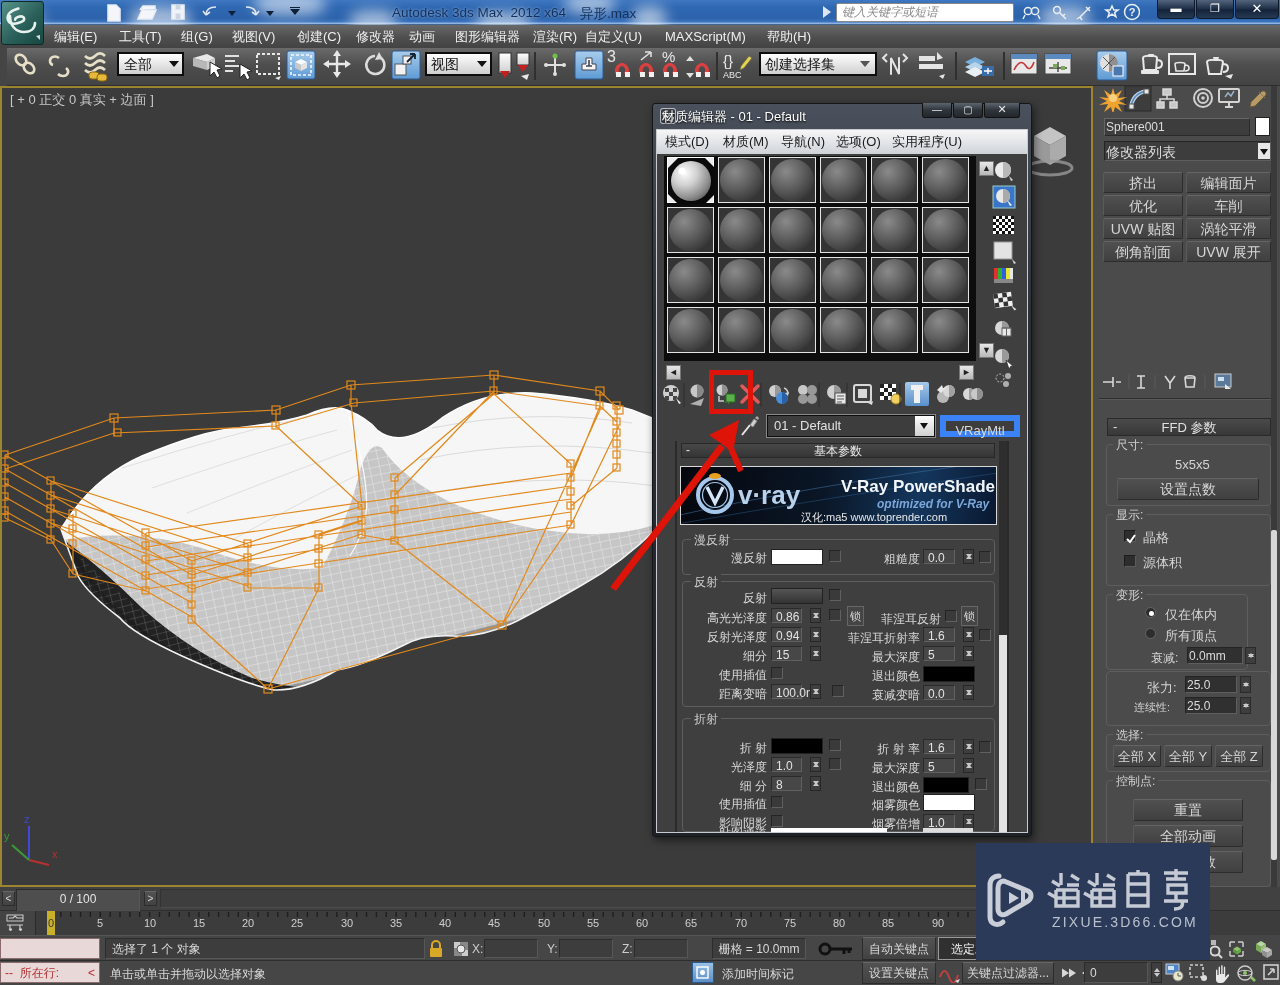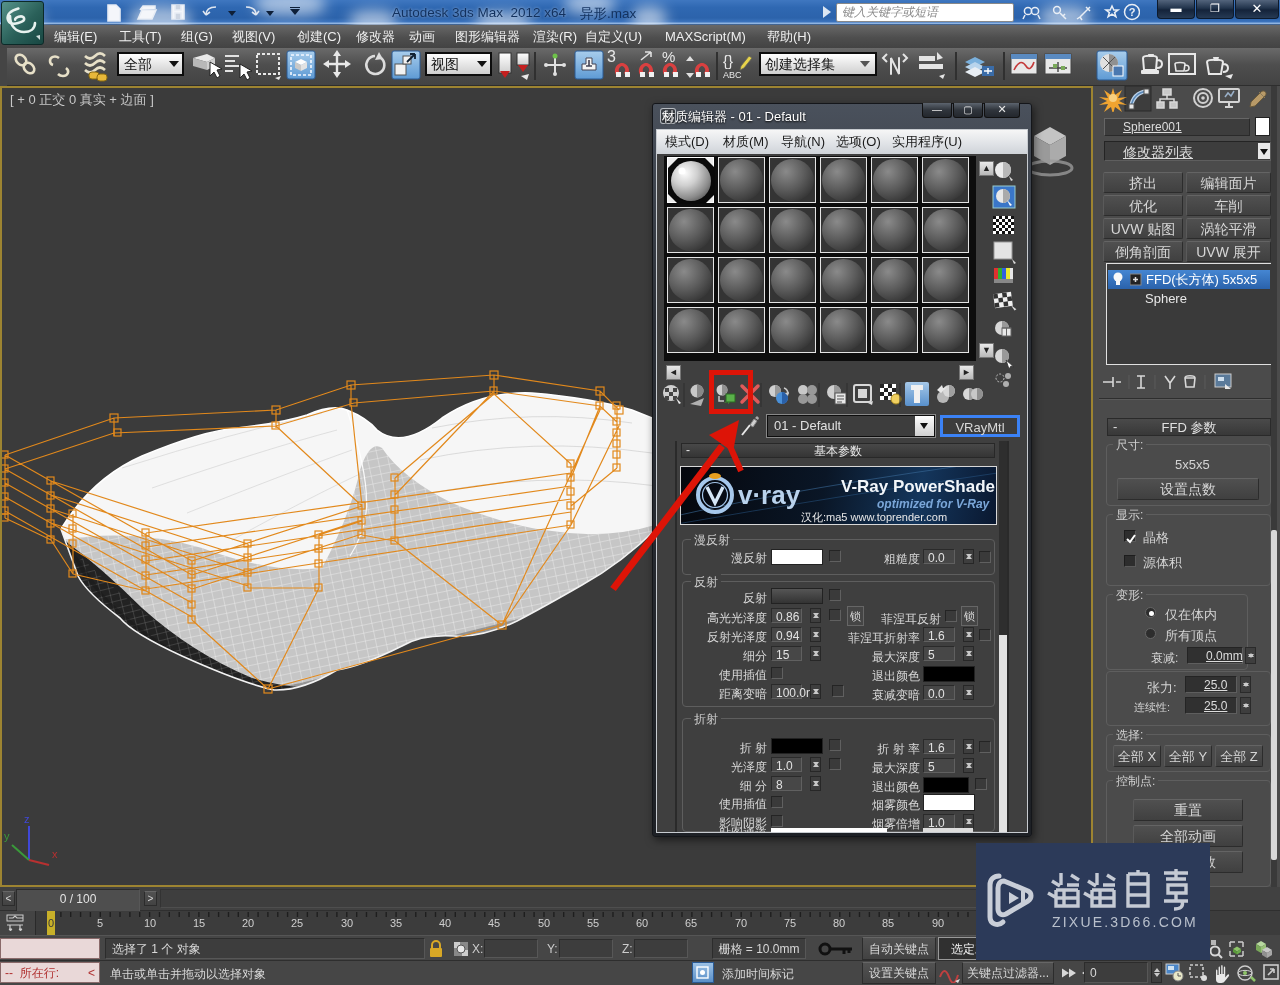--- a/index.html
+++ b/index.html
@@ -24,21 +24,21 @@
 #toolbar{left:0;top:48px;width:1280px;height:38px;background:linear-gradient(#6a6a6a,#4e4e4e 45%,#434343);border-bottom:1px solid #2e2e2e;margin-left:7px;}
 .tsep{position:absolute;top:4px;width:2px;height:28px;background:#353535;border-right:1px solid #5c5c5c;}
 
 #viewport{left:0;top:86px;width:1093px;height:801px;background:#3b3b3b;border:2px solid #9d8431;}
 #vplabel{position:absolute;left:8px;top:3px;color:#c8c8c8;font-size:13px;}
 
 #cpanel{left:1093px;top:86px;width:187px;height:801px;background:#4b4b4b;}
 .cbtn{position:absolute;background:linear-gradient(#505050,#404040);border:1px solid #2c2c2c;border-top-color:#646464;border-left-color:#5a5a5a;border-radius:2px;color:#d6d6d6;font-size:14px;text-align:center;}
 .cgroup{position:absolute;border:1px solid #5e5e5e;border-radius:4px;}
 .cgroup .leg{position:absolute;top:-8px;left:6px;background:#4b4b4b;padding:0 3px;color:#d0d0d0;font-size:12px;}
-.cfield{position:absolute;background:#303030;border:1px solid #242424;border-bottom-color:#5e5e5e;border-right-color:#5e5e5e;color:#dcdcdc;font-size:12px;padding:1px 18px;text-decoration:underline;}
+.cfield{position:absolute;background:#303030;border:1px solid #242424;border-bottom-color:#5e5e5e;border-right-color:#5e5e5e;color:#dcdcdc;font-size:12px;padding:1px 1px;}
 .spin{position:absolute;width:11px;background:#3e3e3e;border:1px solid #2a2a2a;}
 .spin:before{content:"";position:absolute;left:2px;top:2px;border:3px solid transparent;border-bottom:4px solid #cacaca;}
 .spin:after{content:"";position:absolute;left:2px;bottom:2px;border:3px solid transparent;border-top:4px solid #cacaca;}
 .chk{position:absolute;width:12px;height:12px;background:#2d2d2d;border:1px solid #1d1d1d;border-bottom-color:#5a5a5a;border-right-color:#5a5a5a;}
 .lbl{position:absolute;color:#d4d4d4;font-size:12px;white-space:nowrap;}
 
 #matwin{left:652px;top:103px;width:380px;height:734px;z-index:10;}
 #matframe{position:absolute;left:0;top:0;width:380px;height:734px;border:1px solid #14161a;background:linear-gradient(#4a515c,#2b2f36 30%,#1e2126);border-radius:3px;box-shadow:2px 3px 8px rgba(0,0,0,.55);}
 #matinner{position:absolute;left:4px;top:26px;width:372px;height:704px;border:1px solid #c7cbd0;background:#3f3f3f;overflow:hidden;}
 #mattitle{position:absolute;left:10px;top:5px;color:#fff;font-size:13px;text-shadow:0 1px 2px #000;}
@@ -463,34 +463,20 @@
  <div class="abs" style="left:165px;top:57px;width:12px;height:16px;background:#e8e8e8"></div>
  <div class="abs" style="left:167px;top:63px;width:0;height:0;border:4px solid transparent;border-top:6px solid #111"></div>
  <div class="cbtn" style="left:10px;top:86px;width:80px;height:21px;line-height:20px">挤出</div>
  <div class="cbtn" style="left:93px;top:86px;width:85px;height:21px;line-height:20px">编辑面片</div>
  <div class="cbtn" style="left:10px;top:109px;width:80px;height:21px;line-height:20px">优化</div>
  <div class="cbtn" style="left:93px;top:109px;width:85px;height:21px;line-height:20px">车削</div>
  <div class="cbtn" style="left:10px;top:132px;width:80px;height:21px;line-height:20px">UVW 贴图</div>
  <div class="cbtn" style="left:93px;top:132px;width:85px;height:21px;line-height:20px">涡轮平滑</div>
  <div class="cbtn" style="left:10px;top:155px;width:80px;height:21px;line-height:20px">倒角剖面</div>
  <div class="cbtn" style="left:93px;top:155px;width:85px;height:21px;line-height:20px">UVW 展开</div>
- <div class="abs" style="left:13px;top:177px;width:166px;height:102px;background:#3a3a3a;border:1px solid #e0e0e0">
-  <div class="abs" style="left:1px;top:6px;width:162px;height:19px;background:linear-gradient(#4586d2,#2a62ab);color:#fff;font-size:13px;line-height:19px">
-   <svg width="14" height="16" viewBox="0 0 14 16" style="position:absolute;left:3px;top:1px">
-            <circle cx="7" cy="6" r="4.5" fill="#f8f8f8"></circle>
-            <rect x="5" y="10" width="4" height="4" fill="#f8f8f8"></rect>
-          </svg>
-   <span style="position:absolute;left:22px;top:0;width:12px;height:19px"><svg width="12" height="19">
-              <rect x="0" y="4" width="11" height="11" fill="#222" stroke="#888"></rect>
-              <path d="M3 9.5h5M5.5 7v5" stroke="#ddd" stroke-width="1.5"></path>
-            </svg></span>
-   <span style="margin-left:38px">FFD(长方体) 5x5x5</span>
-  </div>
-  <div class="abs" style="left:38px;top:27px;color:#e8e8e8;font-size:13px">Sphere</div>
- </div>
  <svg width="187" height="26" viewBox="0 0 187 26" style="position:absolute;left:0;top:283px">
   <g stroke="#d8d8d8" stroke-width="1.6" fill="none">
    <path d="M10 13h10M20 8v10M23 13l5 0"></path>
    <path d="M36 6v14" stroke="#555"></path>
    <path d="M48 7v12M44 7h8M44 19h8"></path>
    <path d="M62 6v14" stroke="#555"></path>
    <path d="M72 7l5 7 5-7M77 14v6"></path>
    <path d="M92 9c0-3 10-3 10 0l-1 9h-8zM92 9h10"></path>
    <path d="M112 6v14" stroke="#555"></path>
   </g>
@@ -924,21 +910,21 @@
  </svg>
  <svg width="24" height="24" viewBox="0 0 24 24" style="position:absolute;left:81px;top:285px">
           <path d="M4 20l8-10" stroke="#e8e8e8" stroke-width="2"></path>
           <path d="M12 10l4-6 3 2-4 6z" fill="#d0d0d0" stroke="#888"></path>
           <path d="M17 3l3 2 1-2-2-2z" fill="#aaa"></path>
         </svg>
  <div class="abs" style="left:110px;top:285px;width:168px;height:22px;background:#3d3d3d;border:1px solid #0d0d0d;outline:1px solid #888;color:#e0e0e0;font-size:13px;line-height:20px;padding-left:6px">01 - Default</div>
  <div class="abs" style="left:258px;top:286px;width:19px;height:20px;background:linear-gradient(#fdfdfd,#d0d0d0)">
           <div class="abs" style="left:5px;top:7px;border:4px solid transparent;border-top:6px solid #111"></div>
         </div>
- <div class="abs" style="left:283px;top:285px;width:80px;height:22px;background:#3d3d3d;border:3px solid #3b82f6;color:#d8d8d8;font-size:13px;text-align:center;line-height:20px">VRayMtl</div>
+ <div class="abs" style="left:283px;top:285px;width:80px;height:22px;background:#3d3d3d;border:6px solid #3b82f6;color:#d8d8d8;font-size:13px;text-align:center;line-height:20px">VRayMtl</div>
 
  <div class="abs" style="left:18px;top:311px;width:334px;height:391px;border-left:2px solid #2a2a2a;border-right:2px solid #2a2a2a"></div>
  <div class="abs" style="left:24px;top:313px;width:314px;height:15px;background:linear-gradient(#484848,#353535);border:1px solid #282828;color:#e8e8e8;font-size:12px;text-align:center;line-height:14px">基本参数</div>
  <div class="abs" style="left:29px;top:313px;color:#e8e8e8;font-size:12px">-</div>
 
  <div class="abs" style="left:23px;top:336px;width:317px;height:59px;background:linear-gradient(100deg,#05070d,#0a1626 45%,#14365c 75%,#0a1830);border:1px solid #d8d8d8;overflow:hidden">
   <svg width="317" height="59" viewBox="0 0 317 59">
    <path d="M-10 50 Q120 20 330 -8" stroke="#3a6a9a" stroke-width="1" opacity=".6" fill="none"></path>
    <path d="M-10 58 Q150 30 330 4" stroke="#2a5a8a" stroke-width="1" opacity=".5" fill="none"></path>
    <circle cx="34" cy="28" r="17" fill="none" stroke="#a6c8ec" stroke-width="4"></circle>

